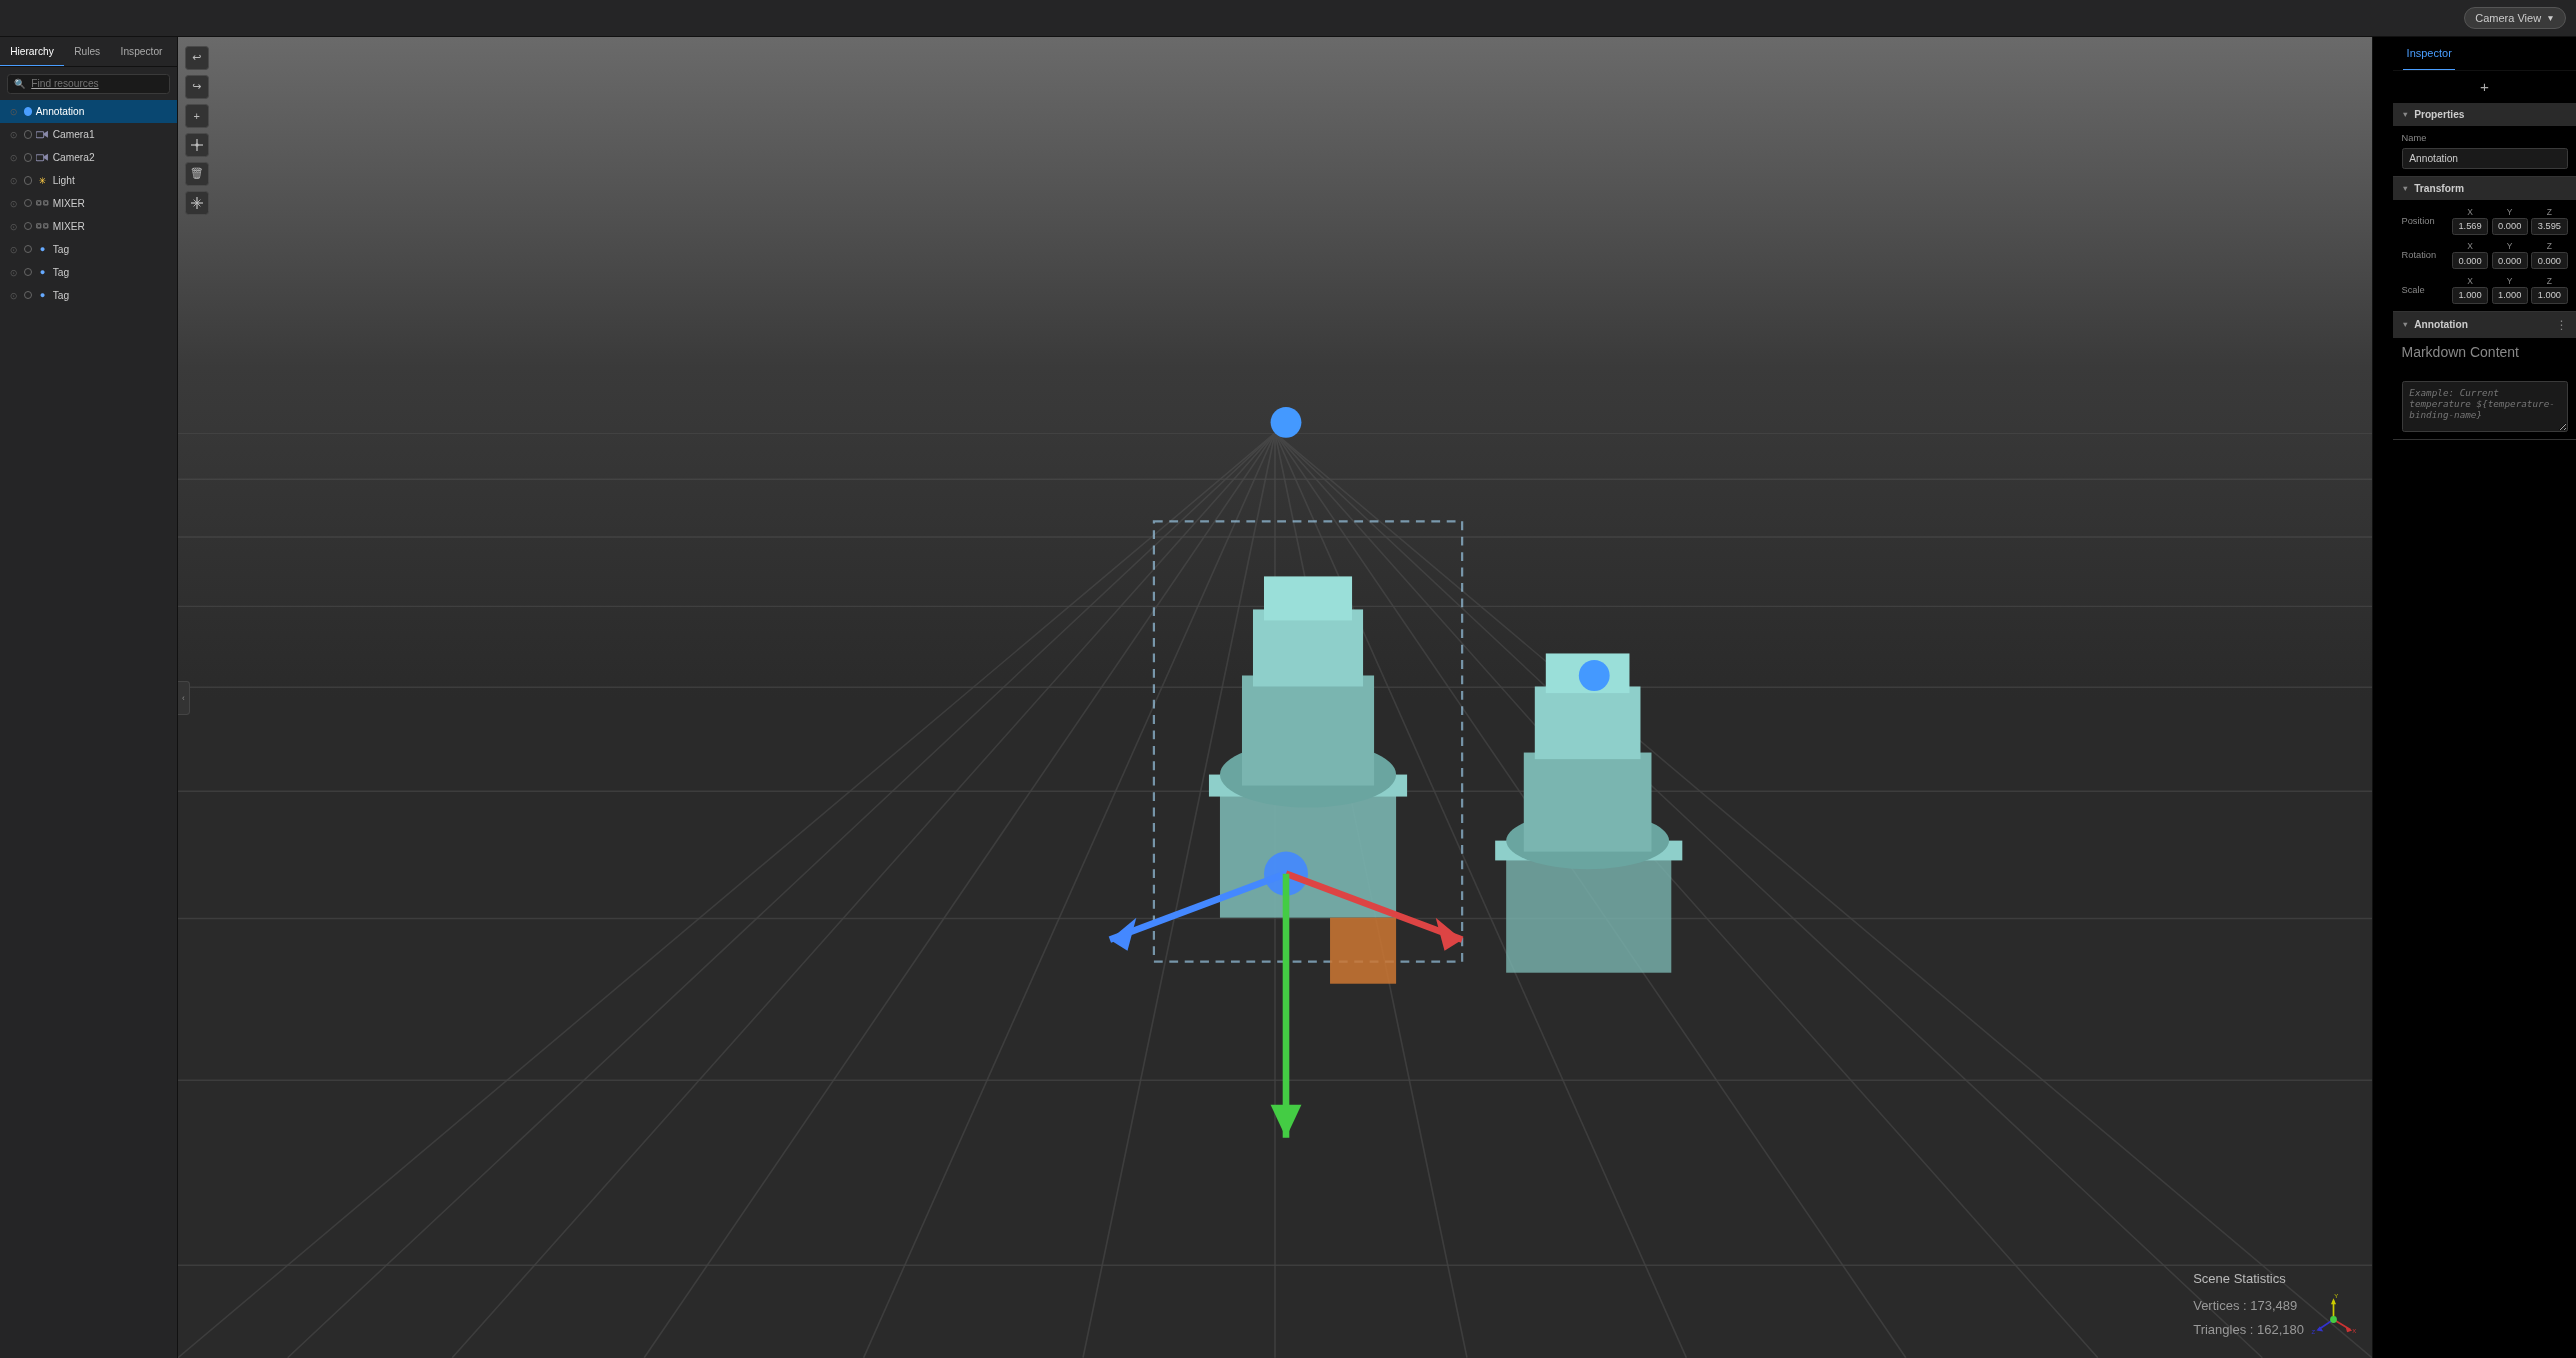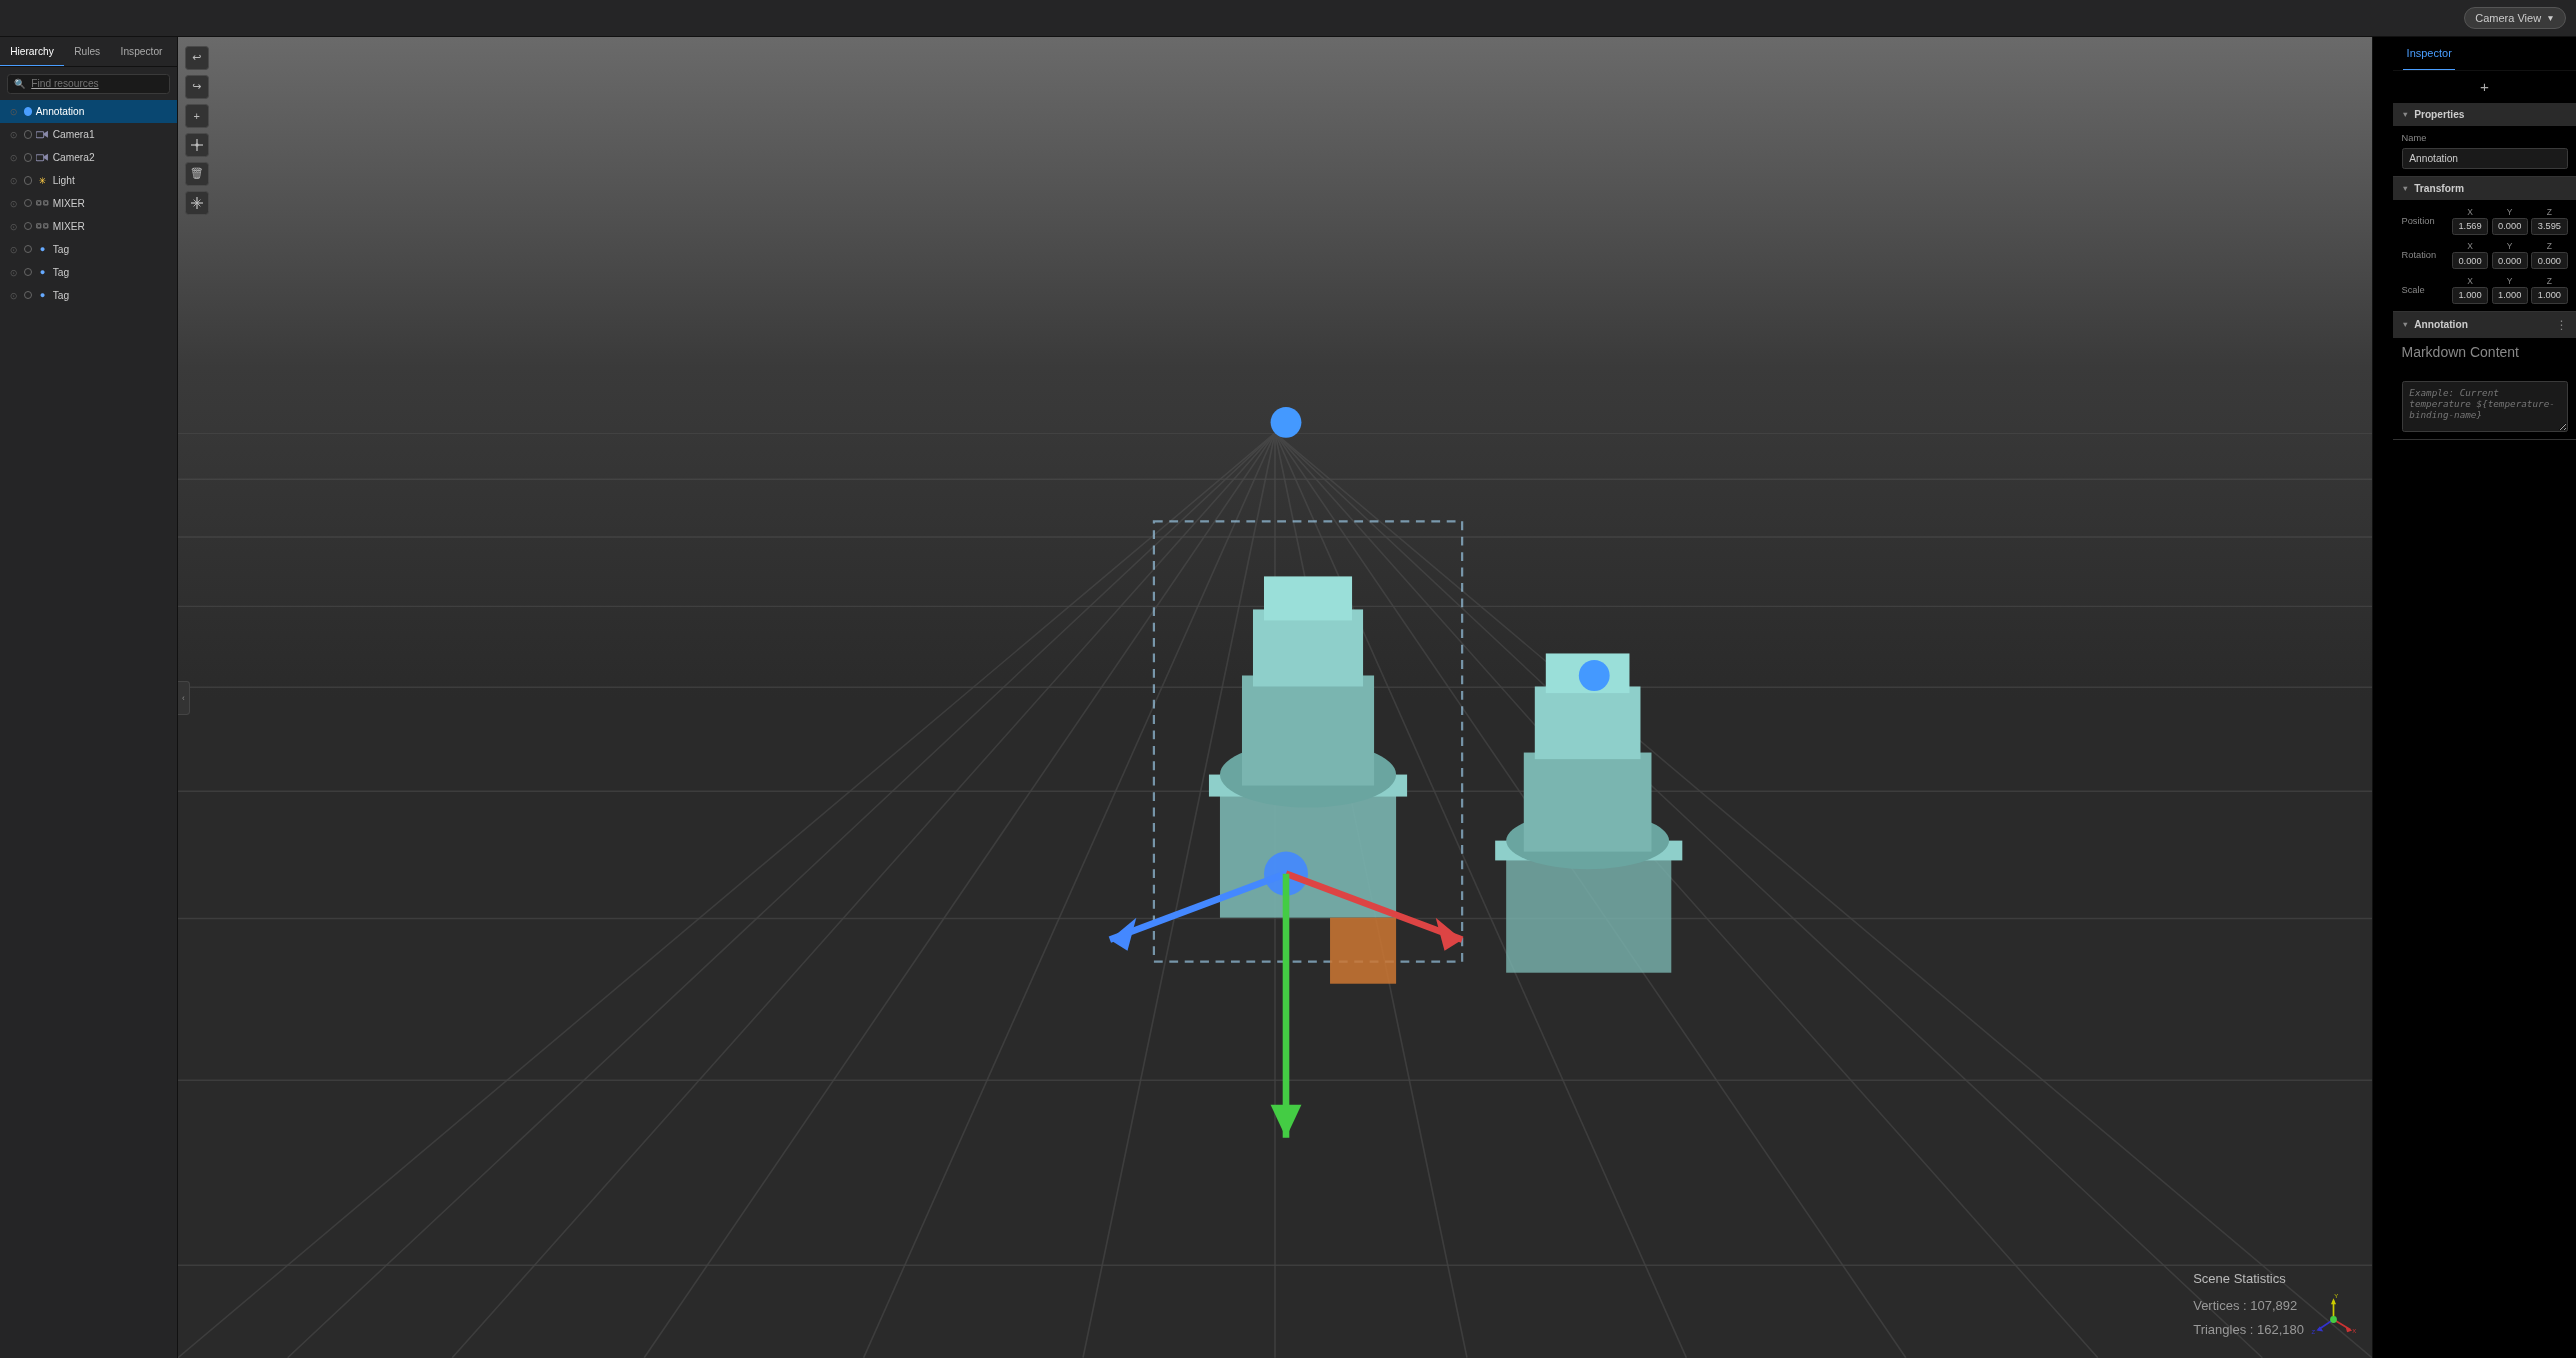--- a/index.html
+++ b/index.html
@@ -636,21 +636,21 @@
           <rect x="20" y="20" width="30" height="30" fill="#cc7733" opacity="0.85"></rect>
         </g>
 
         <circle cx="430" cy="175" r="7" fill="#4499ff"></circle>
 
         <circle cx="570" cy="290" r="7" fill="#4499ff"></circle>
       </svg>
 
       <div class="scene-stats">
         <div style="color:#bbb;margin-bottom:3.4px;">Scene Statistics</div>
-        <div>Vertices : 107,892</div>
+        <div>Vertices : 173,489</div>
         <div>Triangles : 162,180</div>
       </div>
 
       <div class="axis-indicator">
         <svg viewBox="0 0 60 60" width="51" height="51" style="font-size:13px">
 
           <line x1="30" y1="30" x2="30" y2="8" stroke="#cccc00" stroke-width="2"></line>
           <polygon points="30,5 27,12 33,12" fill="#cccc00"></polygon>
           <text x="31" y="5" fill="#cccc00" font-size="7">Y</text>
 

